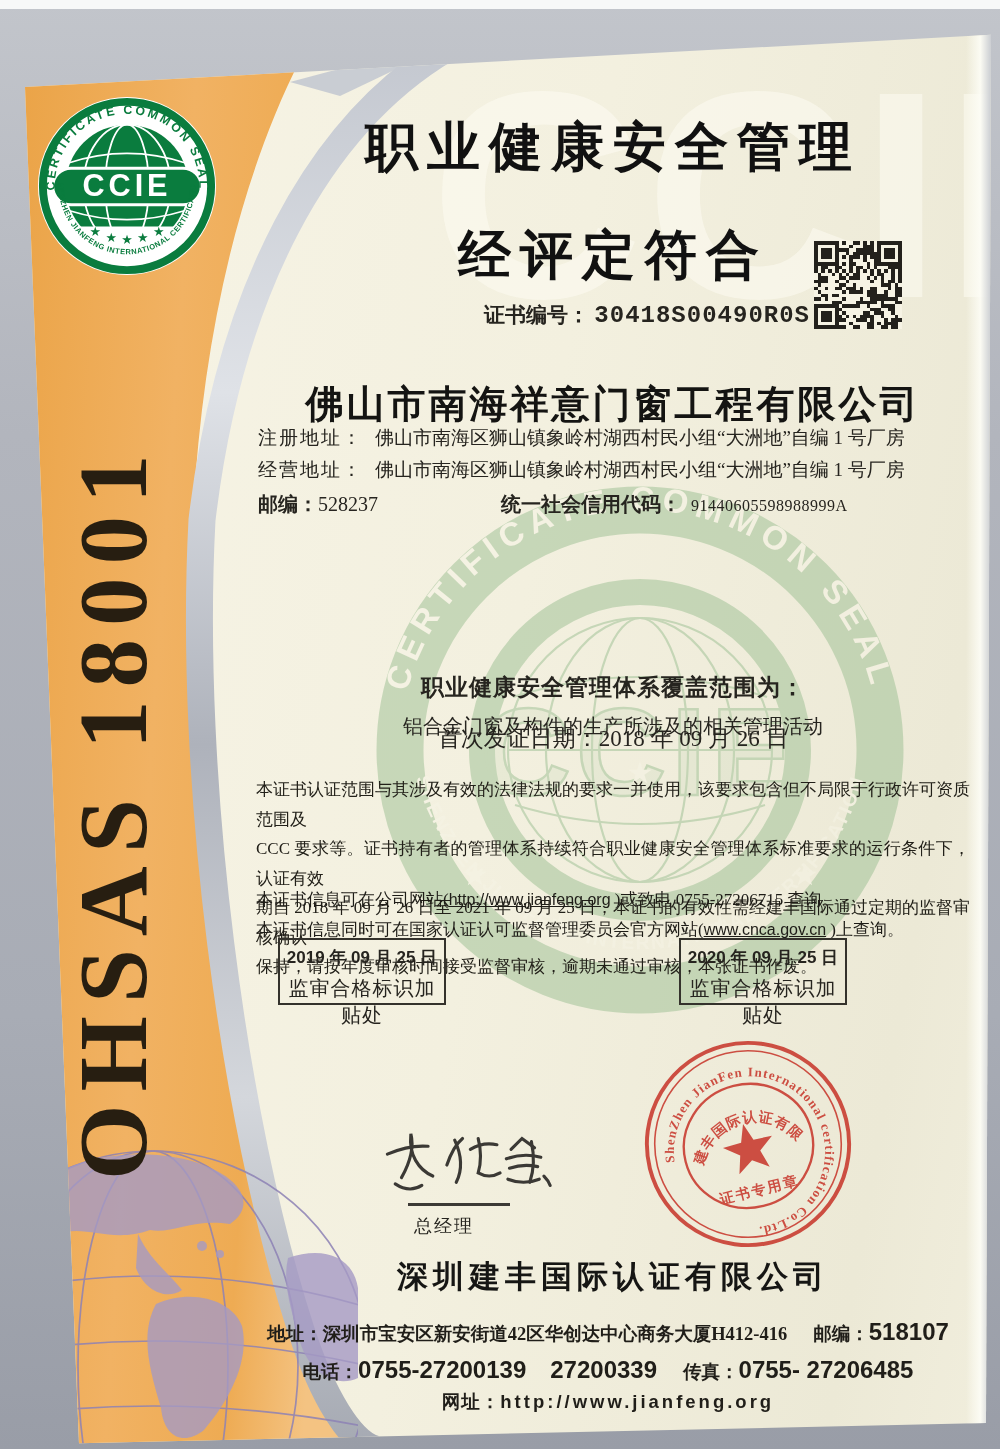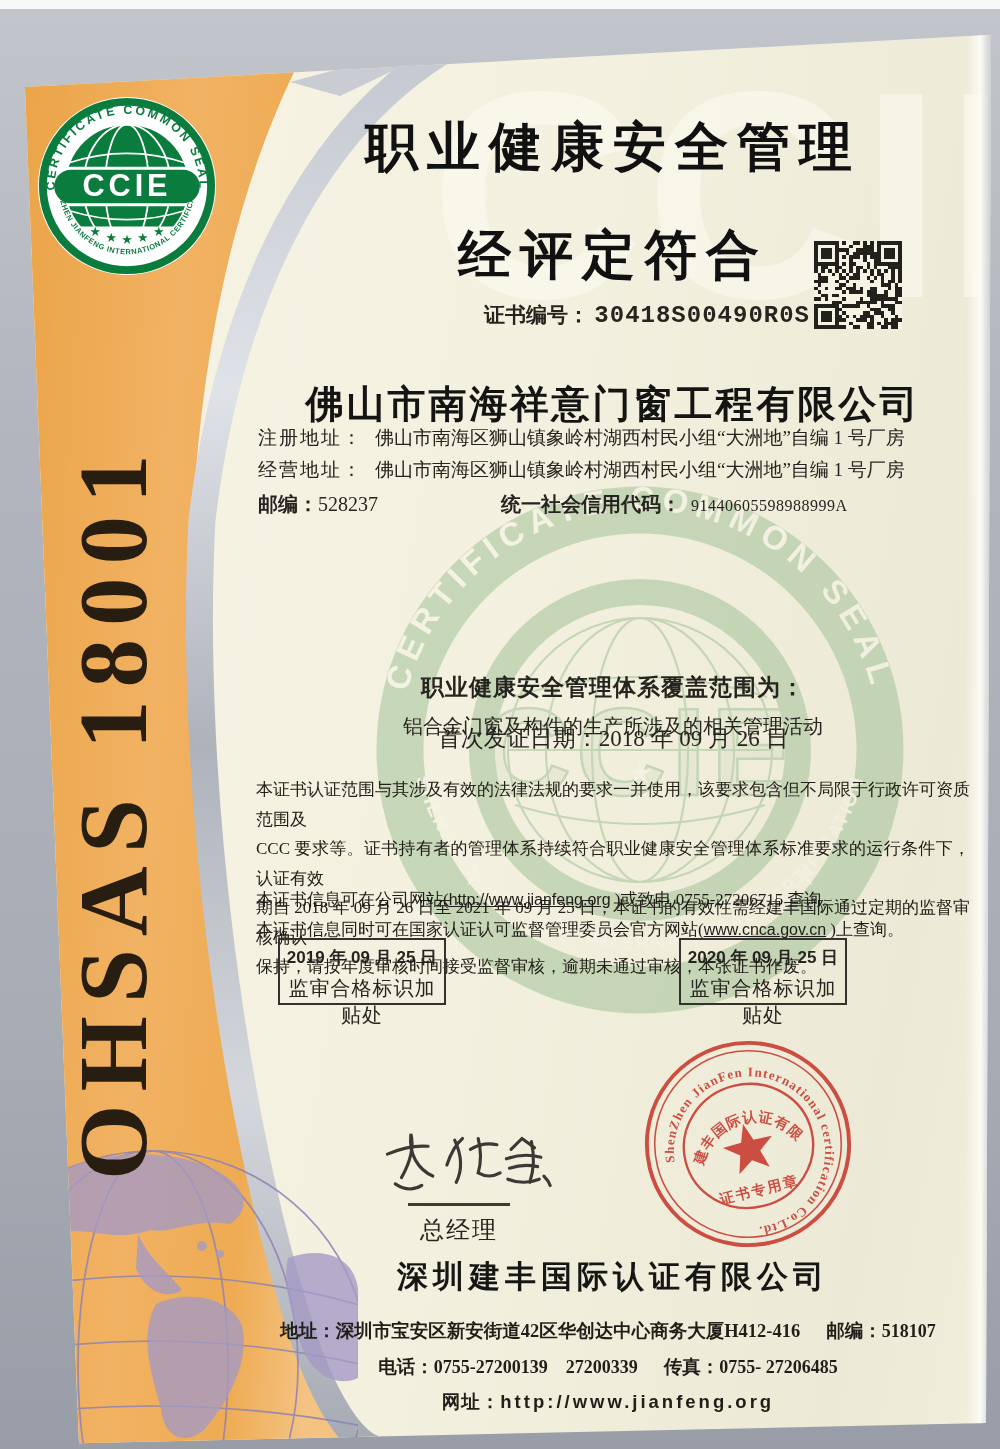--- a/index.html
+++ b/index.html
@@ -48,27 +48,27 @@
   #terms{top:775px;left:256px;width:714px;font-size:17px;line-height:29.5px;text-align:justify;color:#222019;}
   .qline{left:256px;width:714px;font-size:17px;font-weight:normal;white-space:nowrap;color:#1e1c17;}
   #info-query{top:888px;} #cnca-query{top:918px;}
   .qline .url{text-decoration:underline;font-family:"Liberation Sans","DejaVu Sans",sans-serif;font-size:16px;}
   .audit-box{top:938px;width:164px;height:57px;border:2px solid #34322c;text-align:center;padding-top:6px;box-sizing:content-box;}
   #audit-1{left:278px;} #audit-2{left:679px;}
   .audit-box .d{font-size:17px;font-weight:bold;font-family:"Liberation Sans","DejaVu Sans",sans-serif;}
   .audit-box .l{font-size:20px;margin-top:6px;letter-spacing:1px;}
   #signature{left:378px;top:1122px;width:180px;height:76px;}
   #sig-line{left:408px;top:1203px;width:102px;height:3px;background:#3c3a35;}
-  #signer-title{left:374px;top:1214px;width:170px;text-align:center;font-size:24px;letter-spacing:2px;}
+  #signer-title{left:359px;top:1214px;width:170px;text-align:center;font-size:18px;letter-spacing:2px;}
   #company-seal{left:640px;top:1036px;width:216px;height:216px;transform:rotate(-14deg);}
   #issuer-name{top:1256px;font-size:31px;font-weight:bold;letter-spacing:5px;color:#161614;}
   .foot-line{left:230px;width:756px;text-align:center;font-size:18.5px;font-weight:bold;white-space:nowrap;color:#201e19;}
   #foot-addr{top:1318px;} #foot-tel{top:1354px;} #foot-web{top:1389px;letter-spacing:1px;}
   .foot-line .gap{display:inline-block;width:26px;}
-  .foot-line .num{font-family:Liberation Serif, serif;font-size:18px;}
+  .foot-line .num{font-family:Liberation Sans, sans-serif;font-size:24px;}
   #foot-web .url{font-family:"Liberation Sans","DejaVu Sans",sans-serif;letter-spacing:3px;}
 </style>
 </head>
 <body>
 
 <div id="top-white" class="abs"></div>
 
 <div id="paper" class="abs">
 
   <svg class="layer abs" viewBox="0 0 1000 1449">

